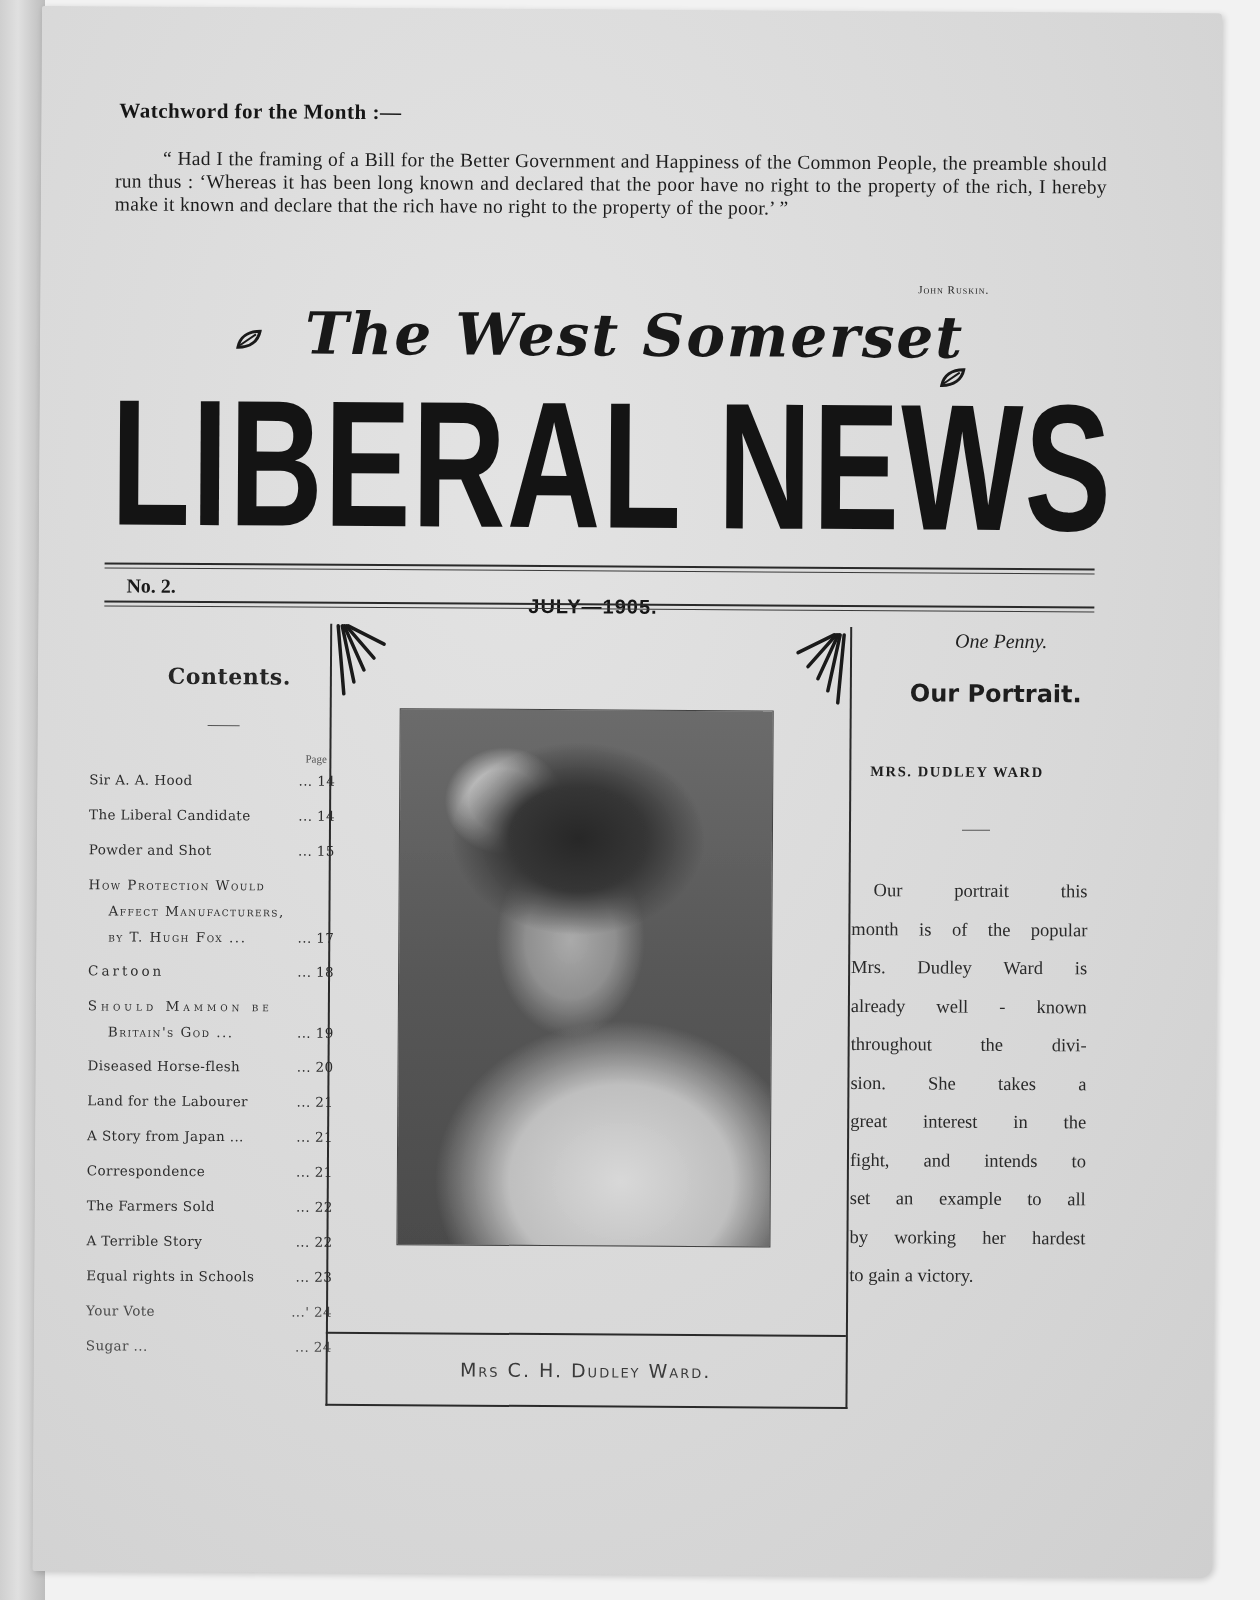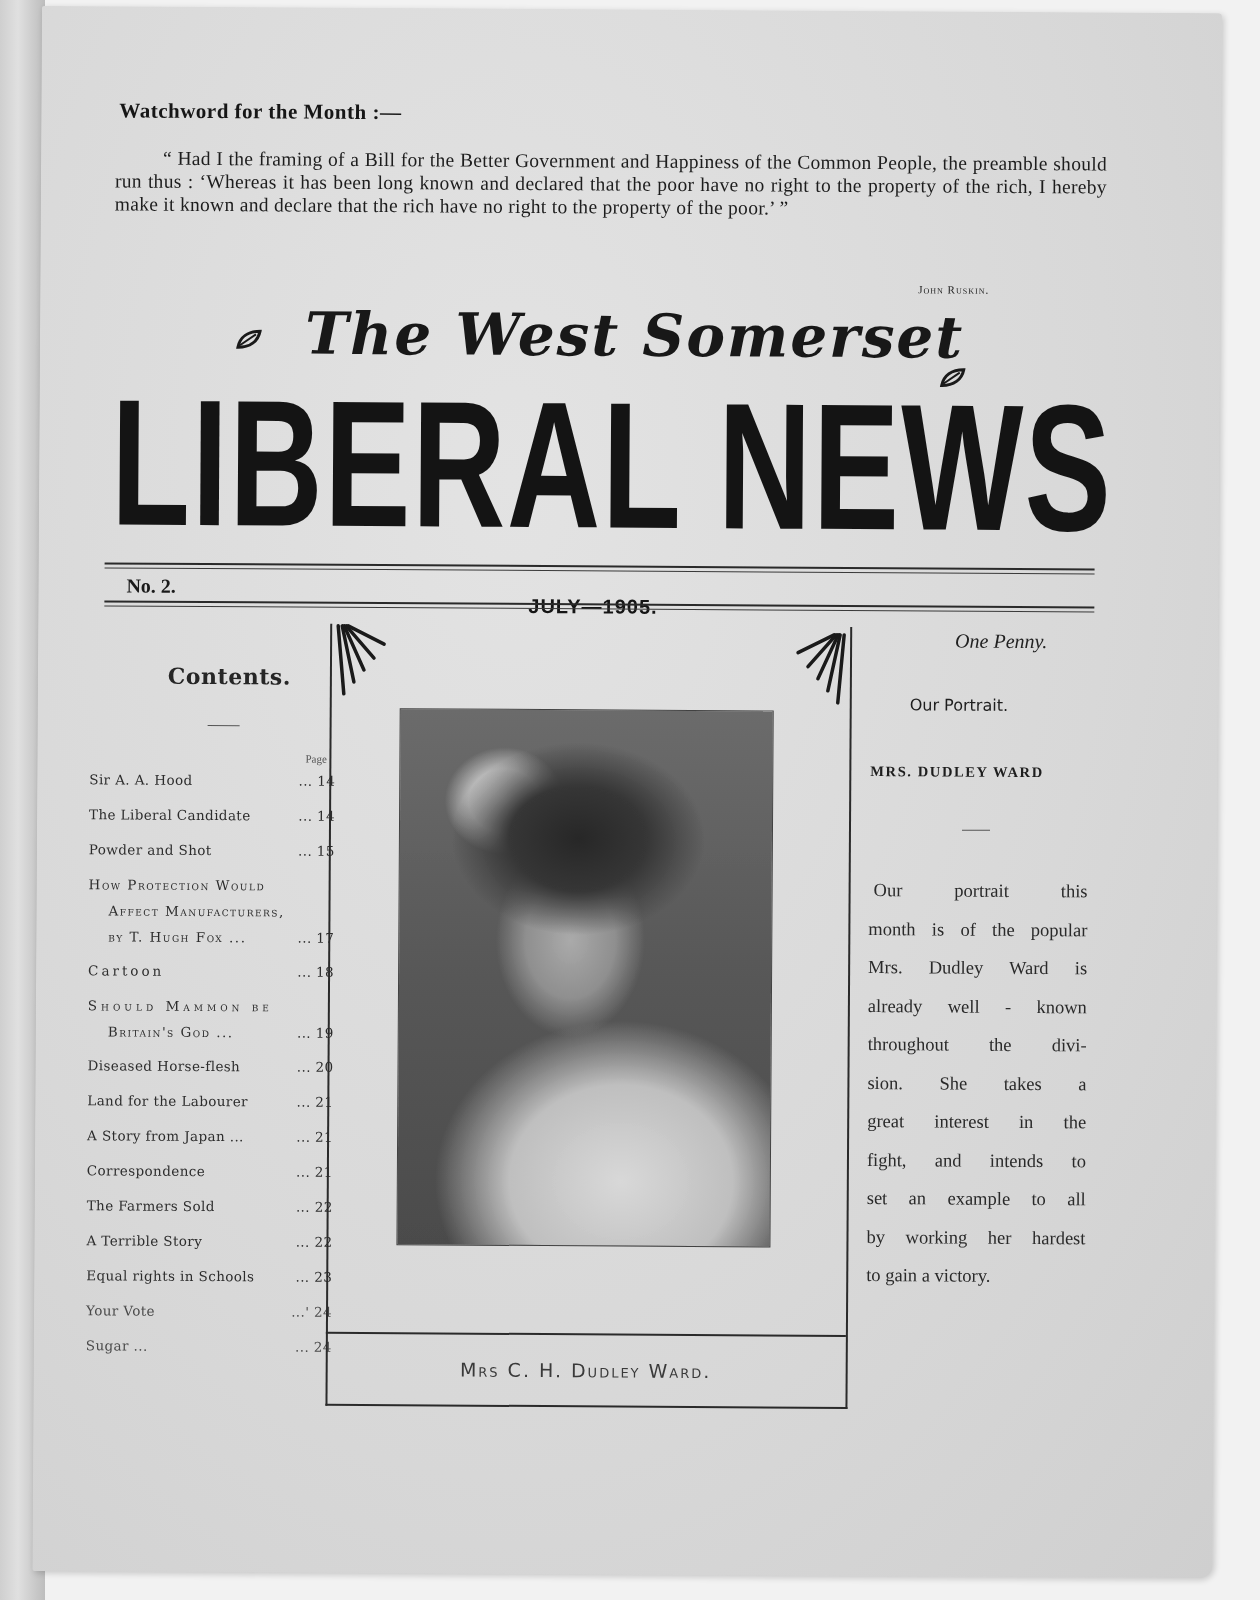--- a/index.html
+++ b/index.html
@@ -115,33 +115,33 @@
       filter: contrast(1.05);
     }
     .photo-caption {
       left: 292px; top: 1350px; width: 520px; text-align: center;
       font-size: 19px; letter-spacing: 2px; color: #3a3a3a;
       font-variant: small-caps; font-family: "DejaVu Sans", sans-serif; font-weight: normal;
     }
 
     
     .portrait-title {
-      left: 872px; top: 684px; font-family: "DejaVu Sans", sans-serif; font-weight: normal;
-      font-size: 16px; color: #1e1e1e;
+      left: 872px; top: 668px; font-family: "DejaVu Sans", sans-serif; font-weight: bold;
+      font-size: 24px; color: #1e1e1e;
     }
     .portrait-name {
       left: 833px; top: 752px; font-family: "Liberation Serif", serif; font-weight: bold;
       font-size: 14.5px; letter-spacing: 1.6px; color: #1e1e1e;
     }
     .portrait-body {
       left: 815px; top: 860px; width: 236px; font-size: 18.5px; line-height: 38.5px;
       color: #2a2a2a; text-align: justify; text-align-last: justify;
       font-family: "Liberation Serif", serif;
     }
-    .portrait-body .bline { display: block; text-align: justify; text-align-last: justify; padding-left: 17px; }
+    .portrait-body .bline { display: block; text-align: justify; text-align-last: justify; }
     .portrait-body .bline.last { text-align-last: left; }
   </style>
 </head>
 <body>
 
 <div class="backdrop-left"></div>
 
 <div class="page">
 
   <div class="abs watchword-heading">Watchword for the Month :—</div>

